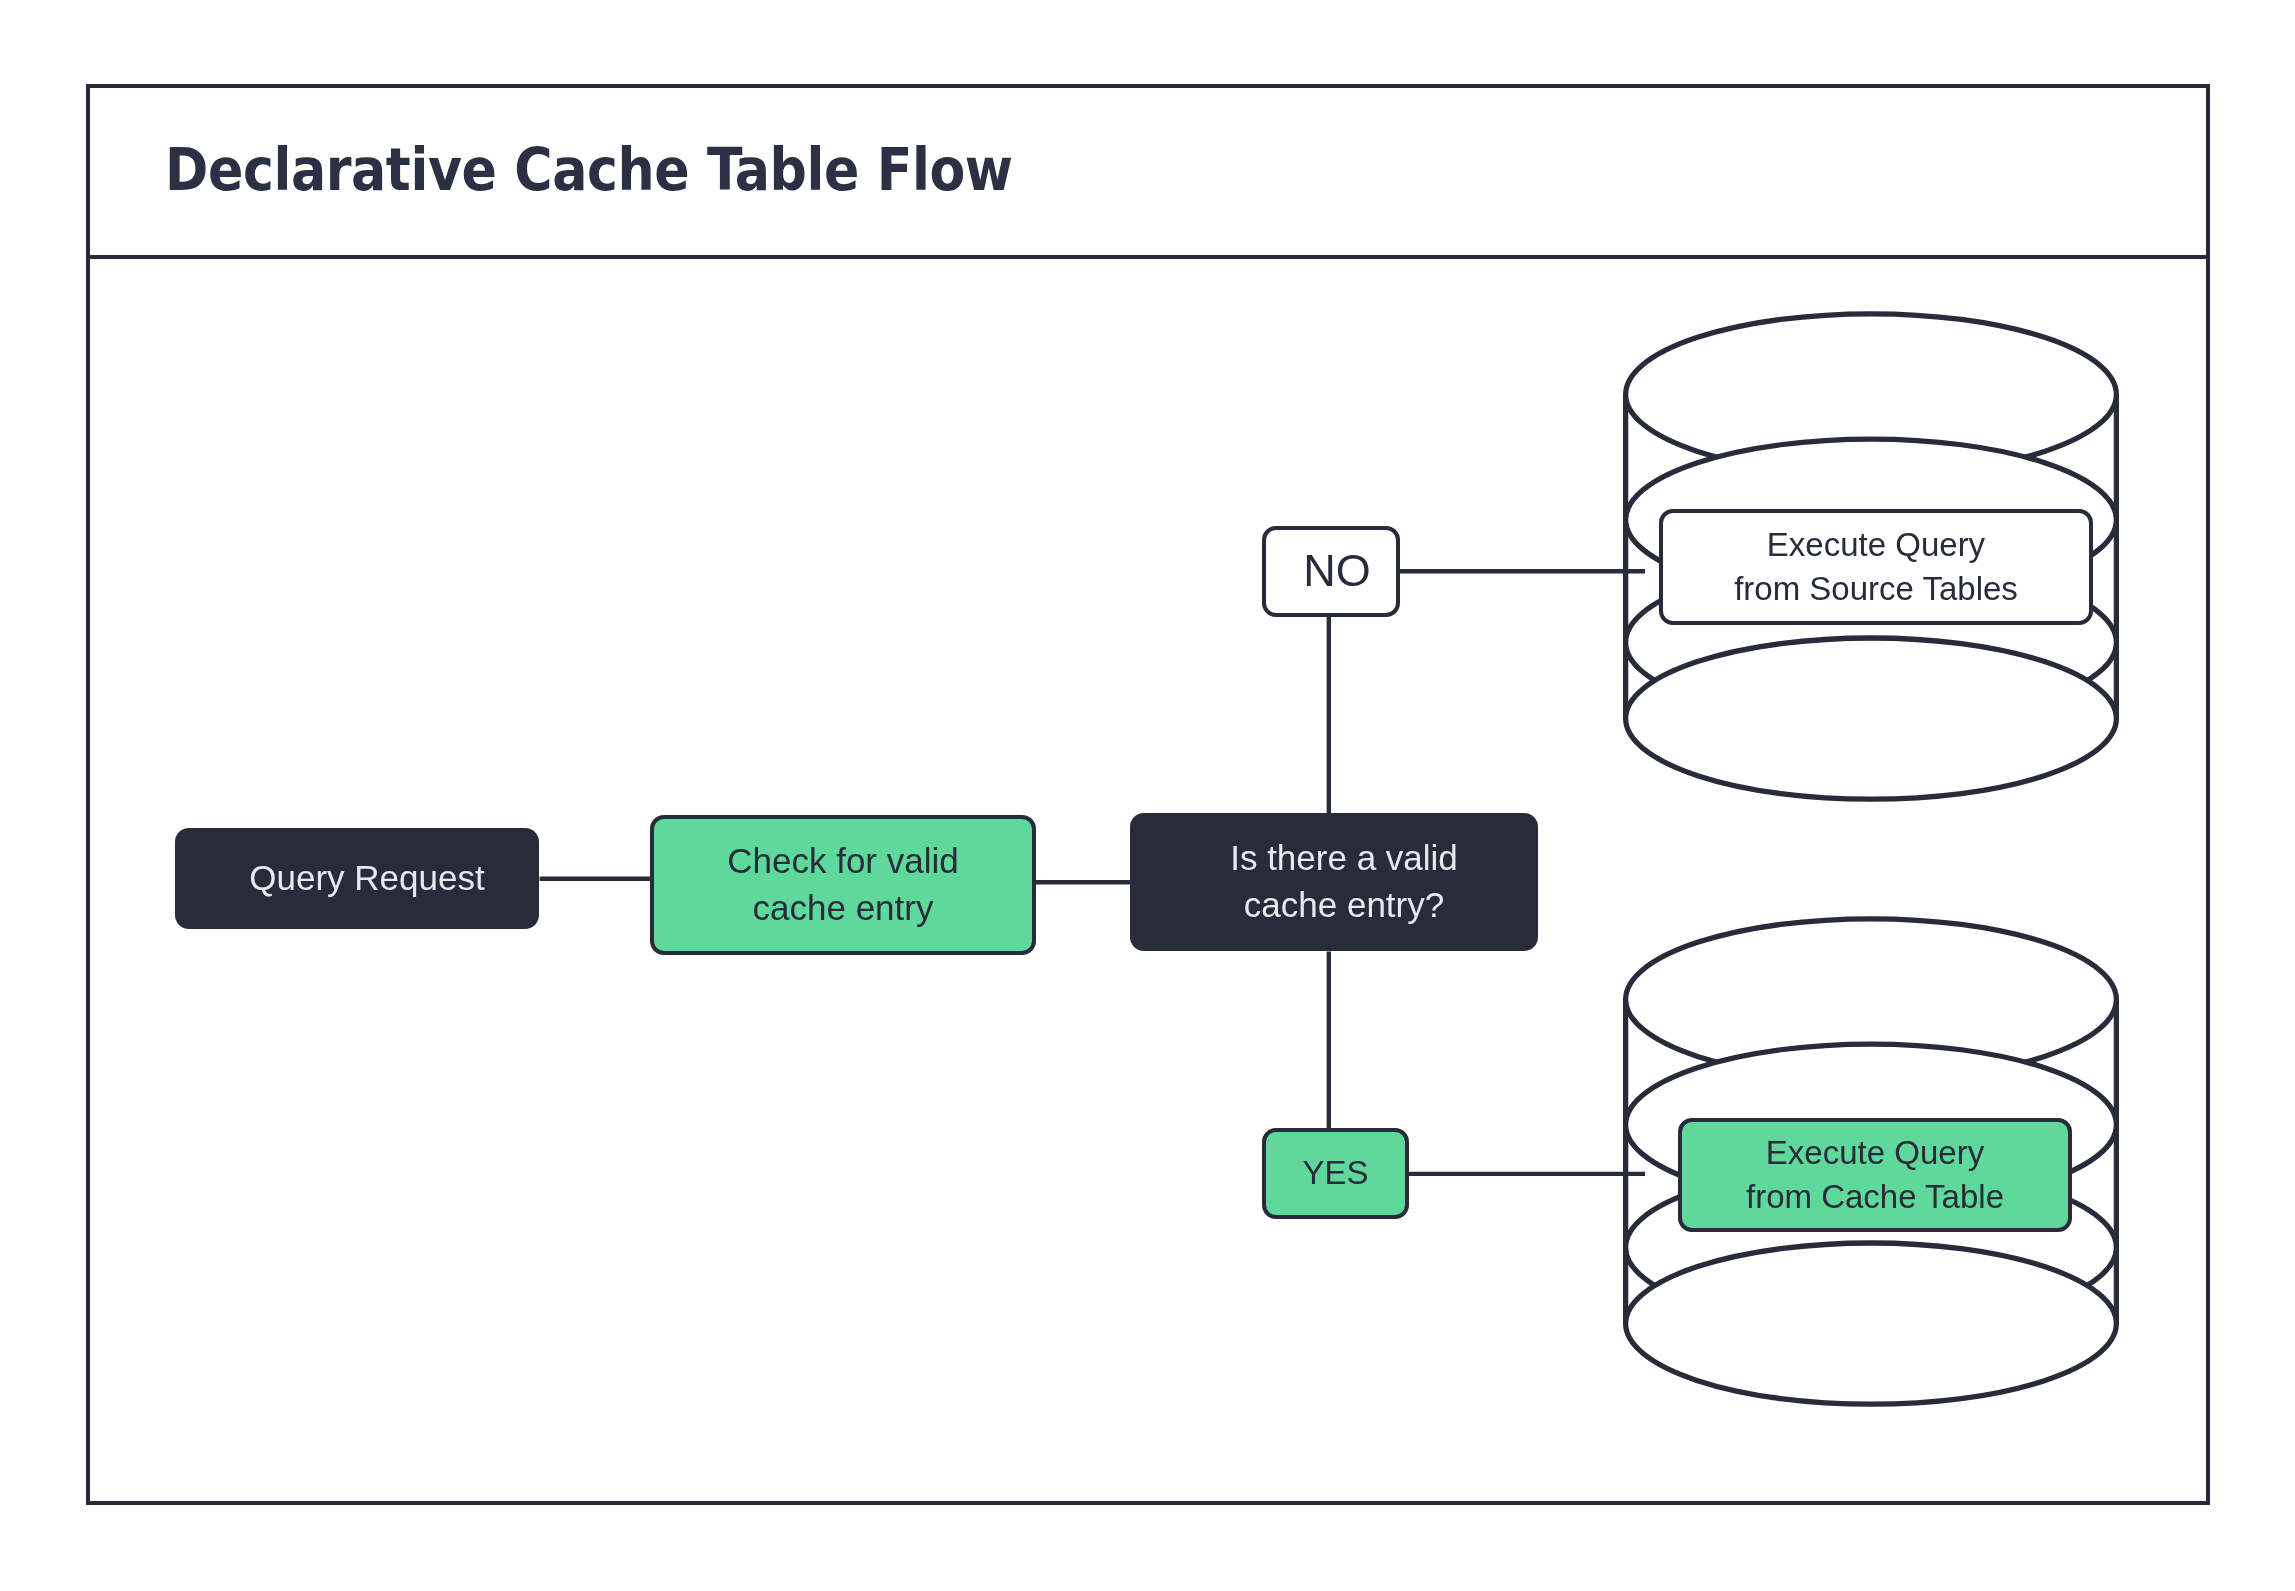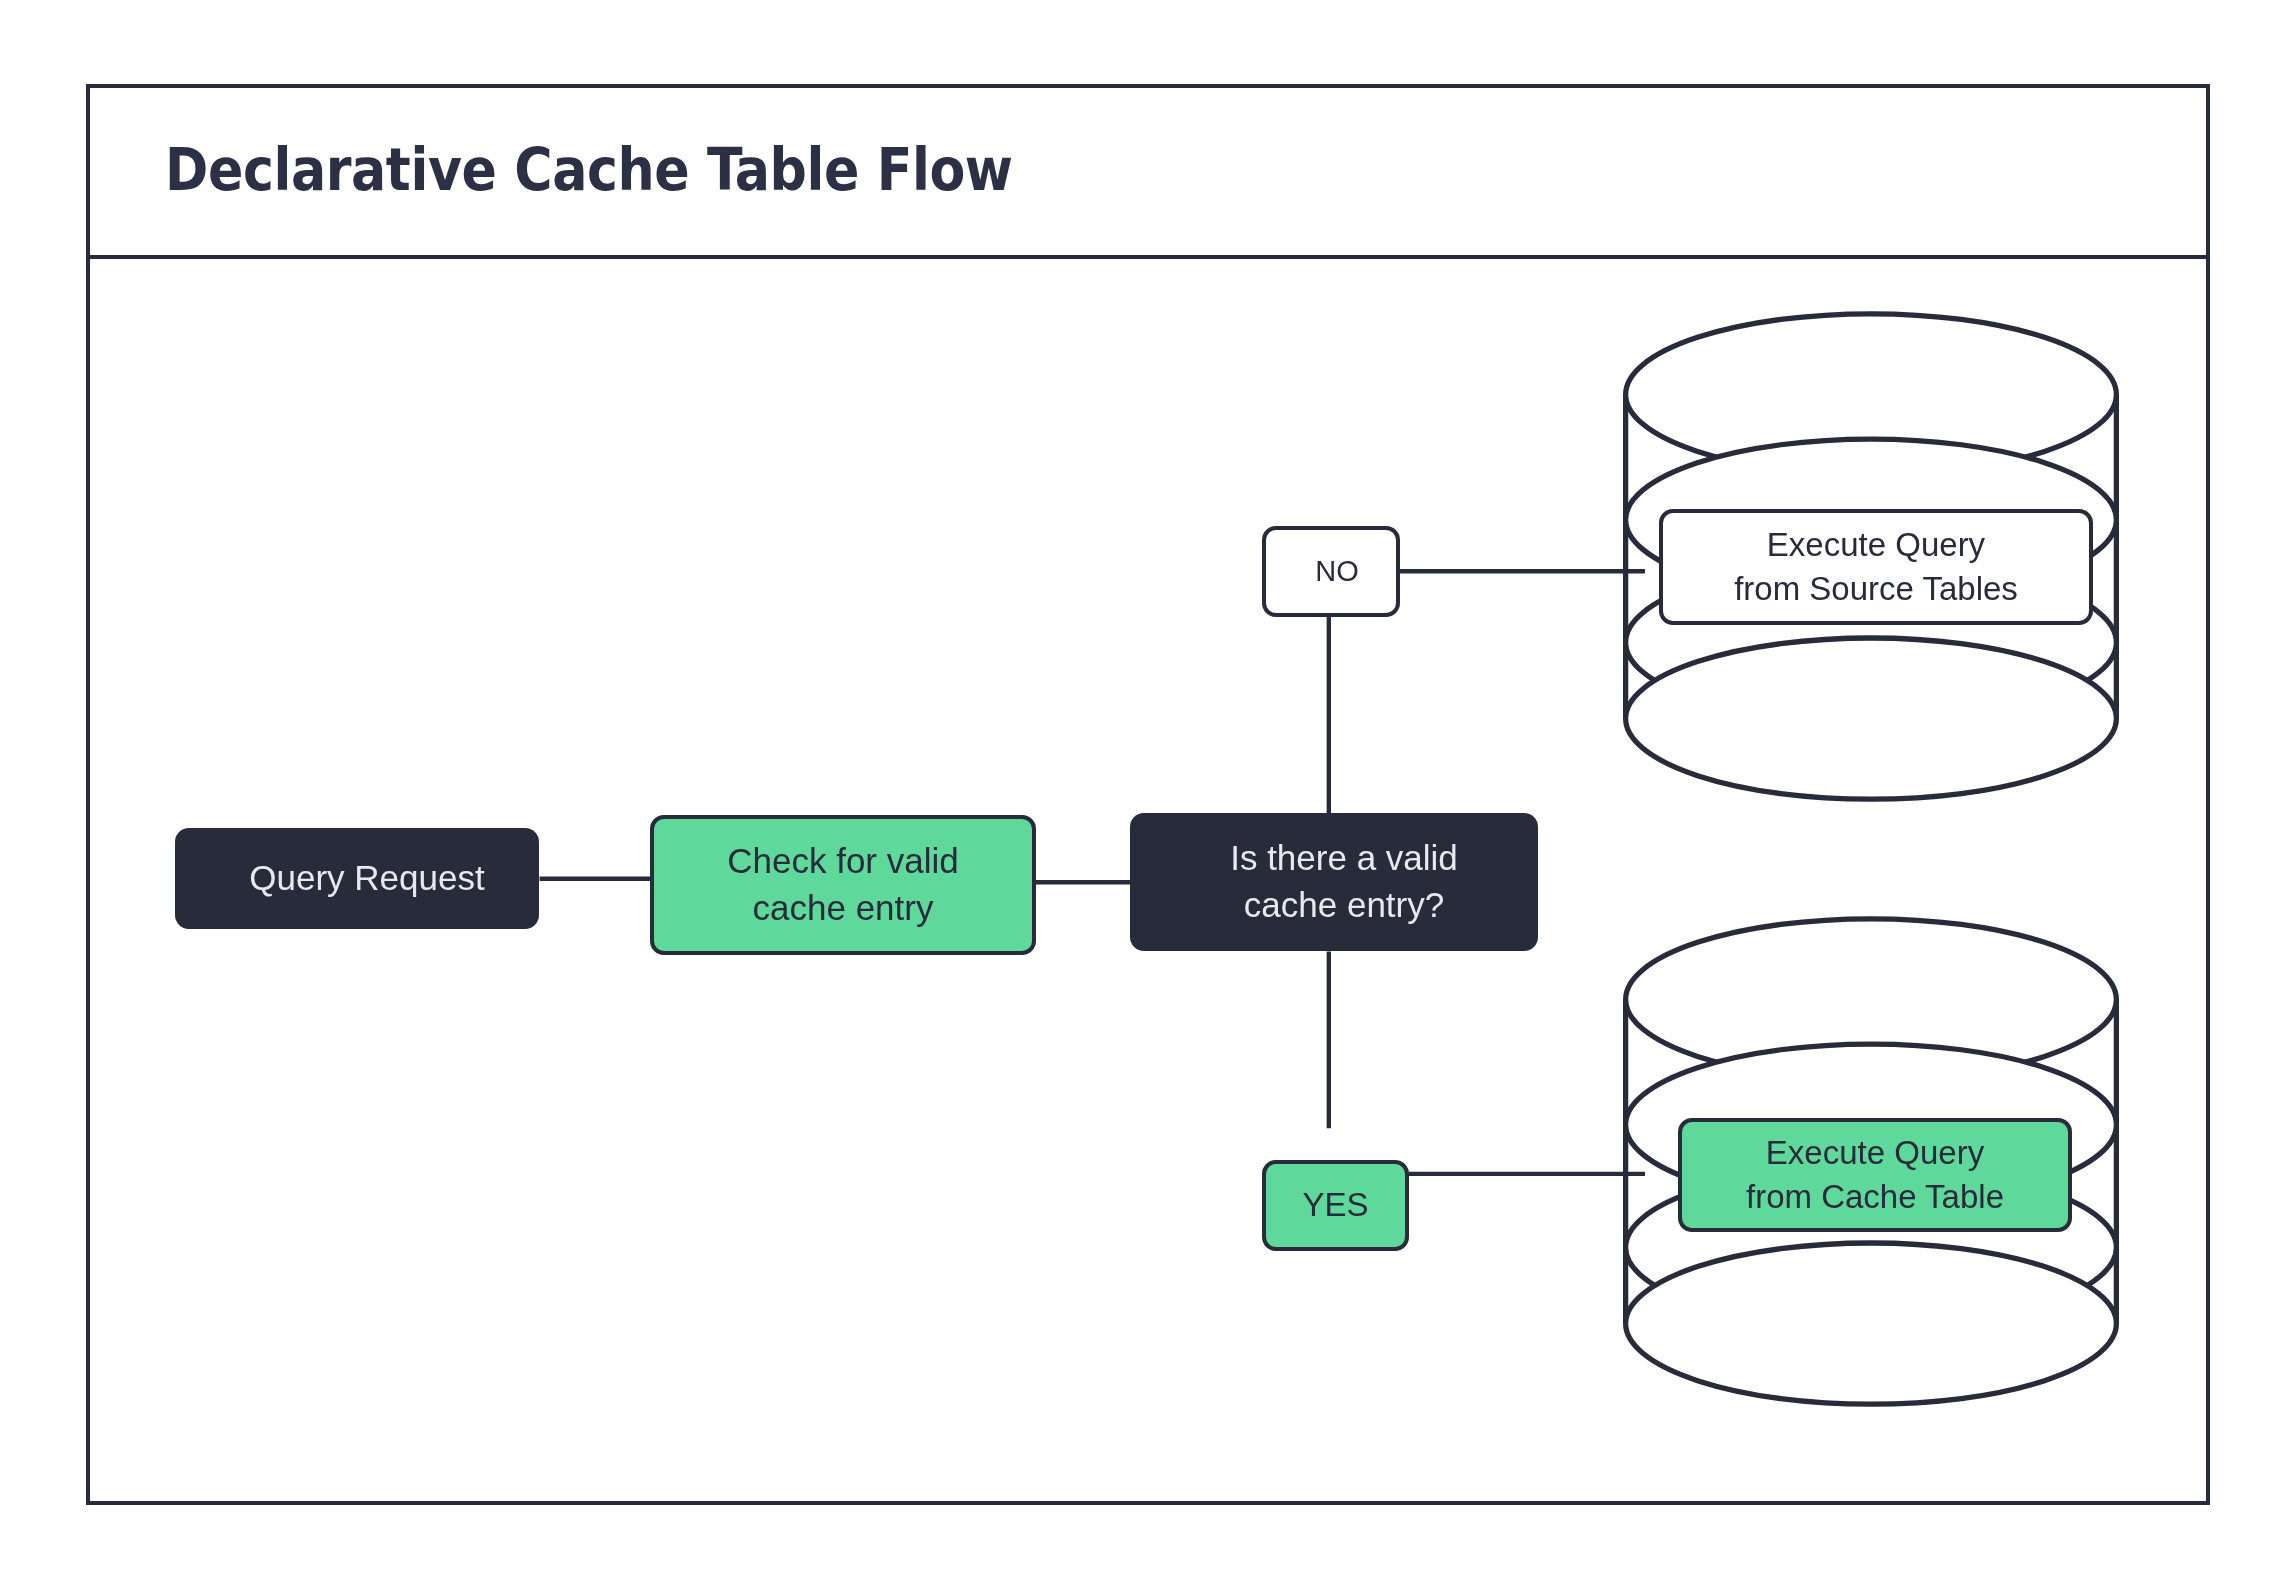--- a/index.html
+++ b/index.html
@@ -127,30 +127,29 @@
     font-size: 35px;
   }
   #node-decision {
     left: 1130px; top: 813px;
     width: 408px; height: 138px;
     font-size: 35px;
   }
   #label-no {
     left: 1262px; top: 526px;
     width: 138px; height: 91px;
-    font-size: 29px;
+    font-size: 45px;
     font-family: "Liberation Sans", sans-serif;
     padding-left: 12px;
   }
   #label-yes {
     left: 1262px; top: 1128px;
     width: 147px; height: 91px;
     font-size: 33px;
     font-family: "Liberation Sans", sans-serif;
-    margin-top: 32px;
   }
   #node-source-tables {
     left: 1659px; top: 509px;
     width: 434px; height: 116px;
     font-size: 33px;
     z-index: 5;
   }
   #node-cache-table {
     left: 1678px; top: 1118px;
     width: 394px; height: 114px;

